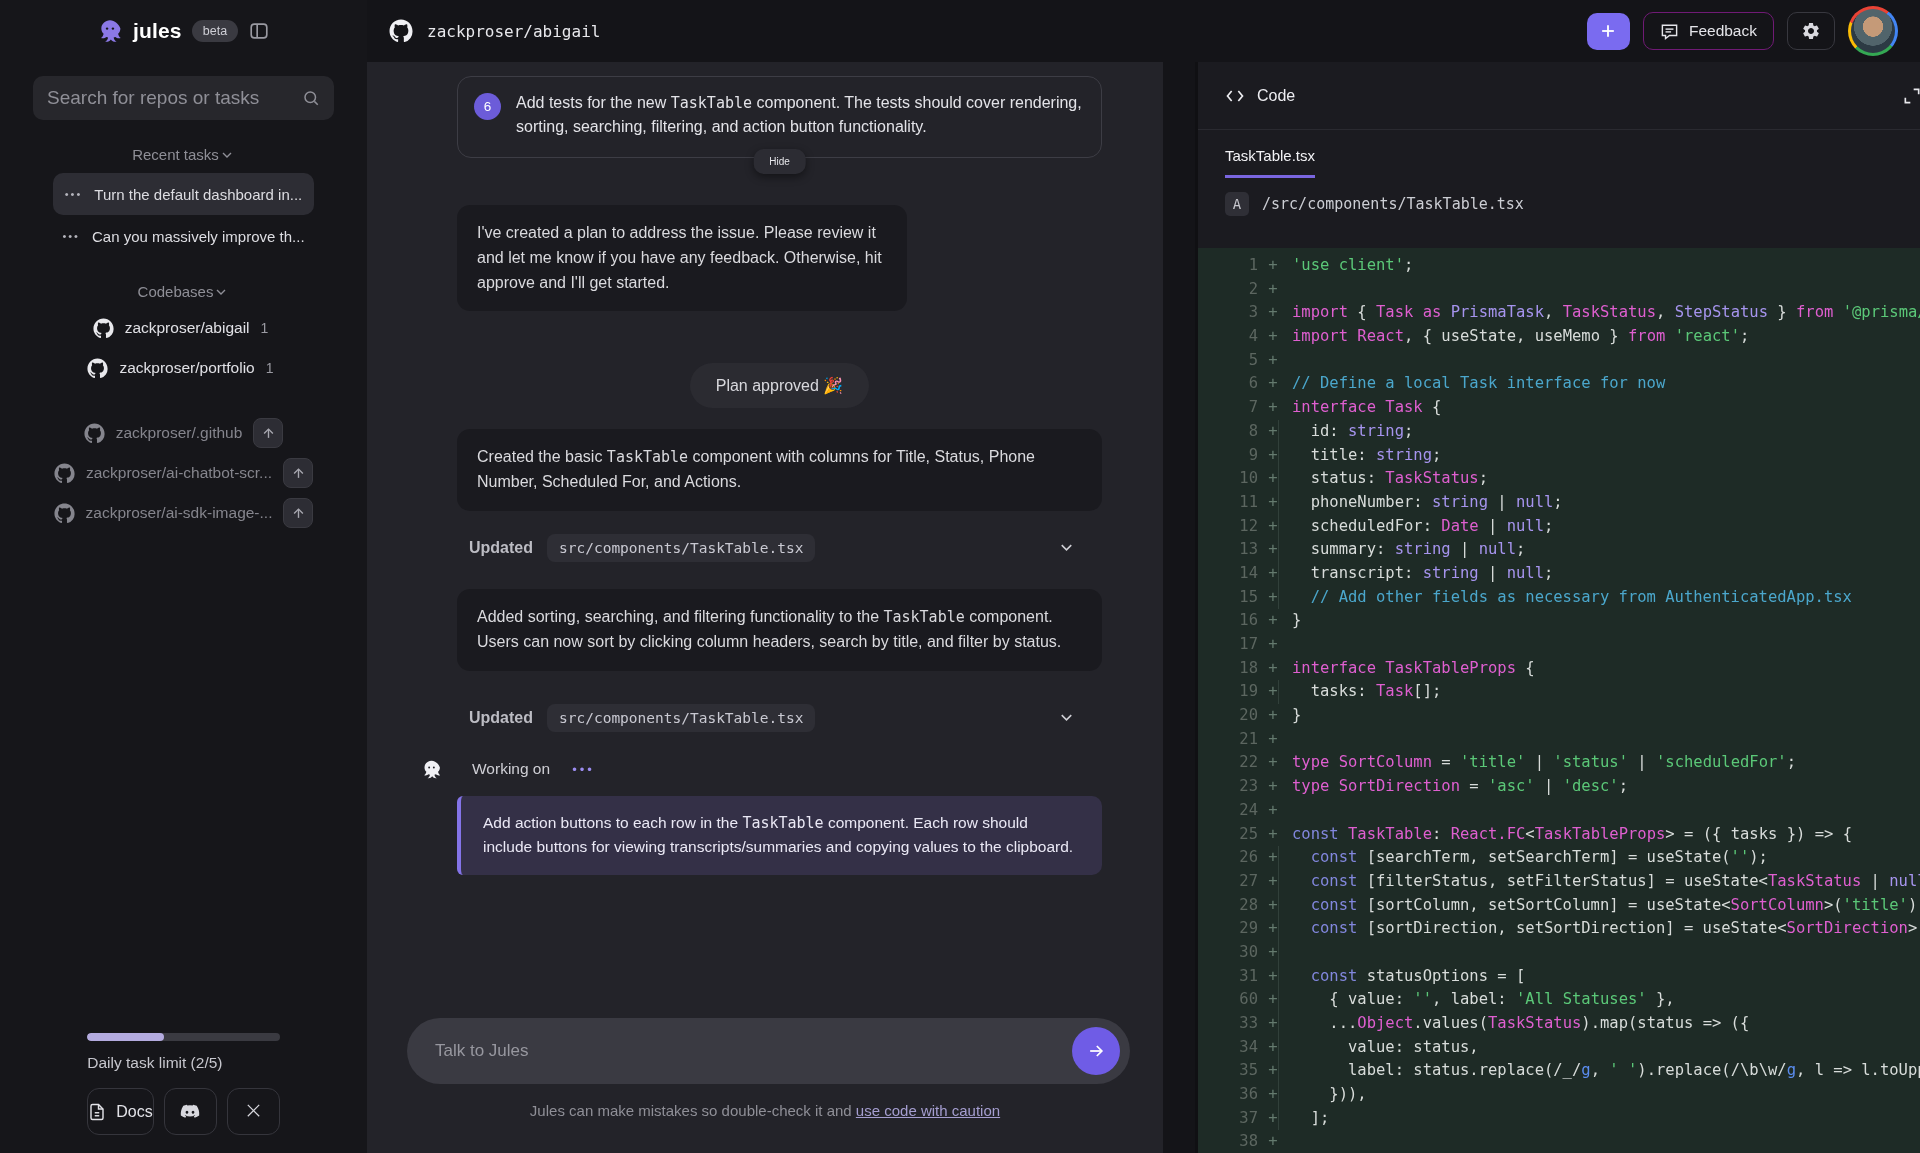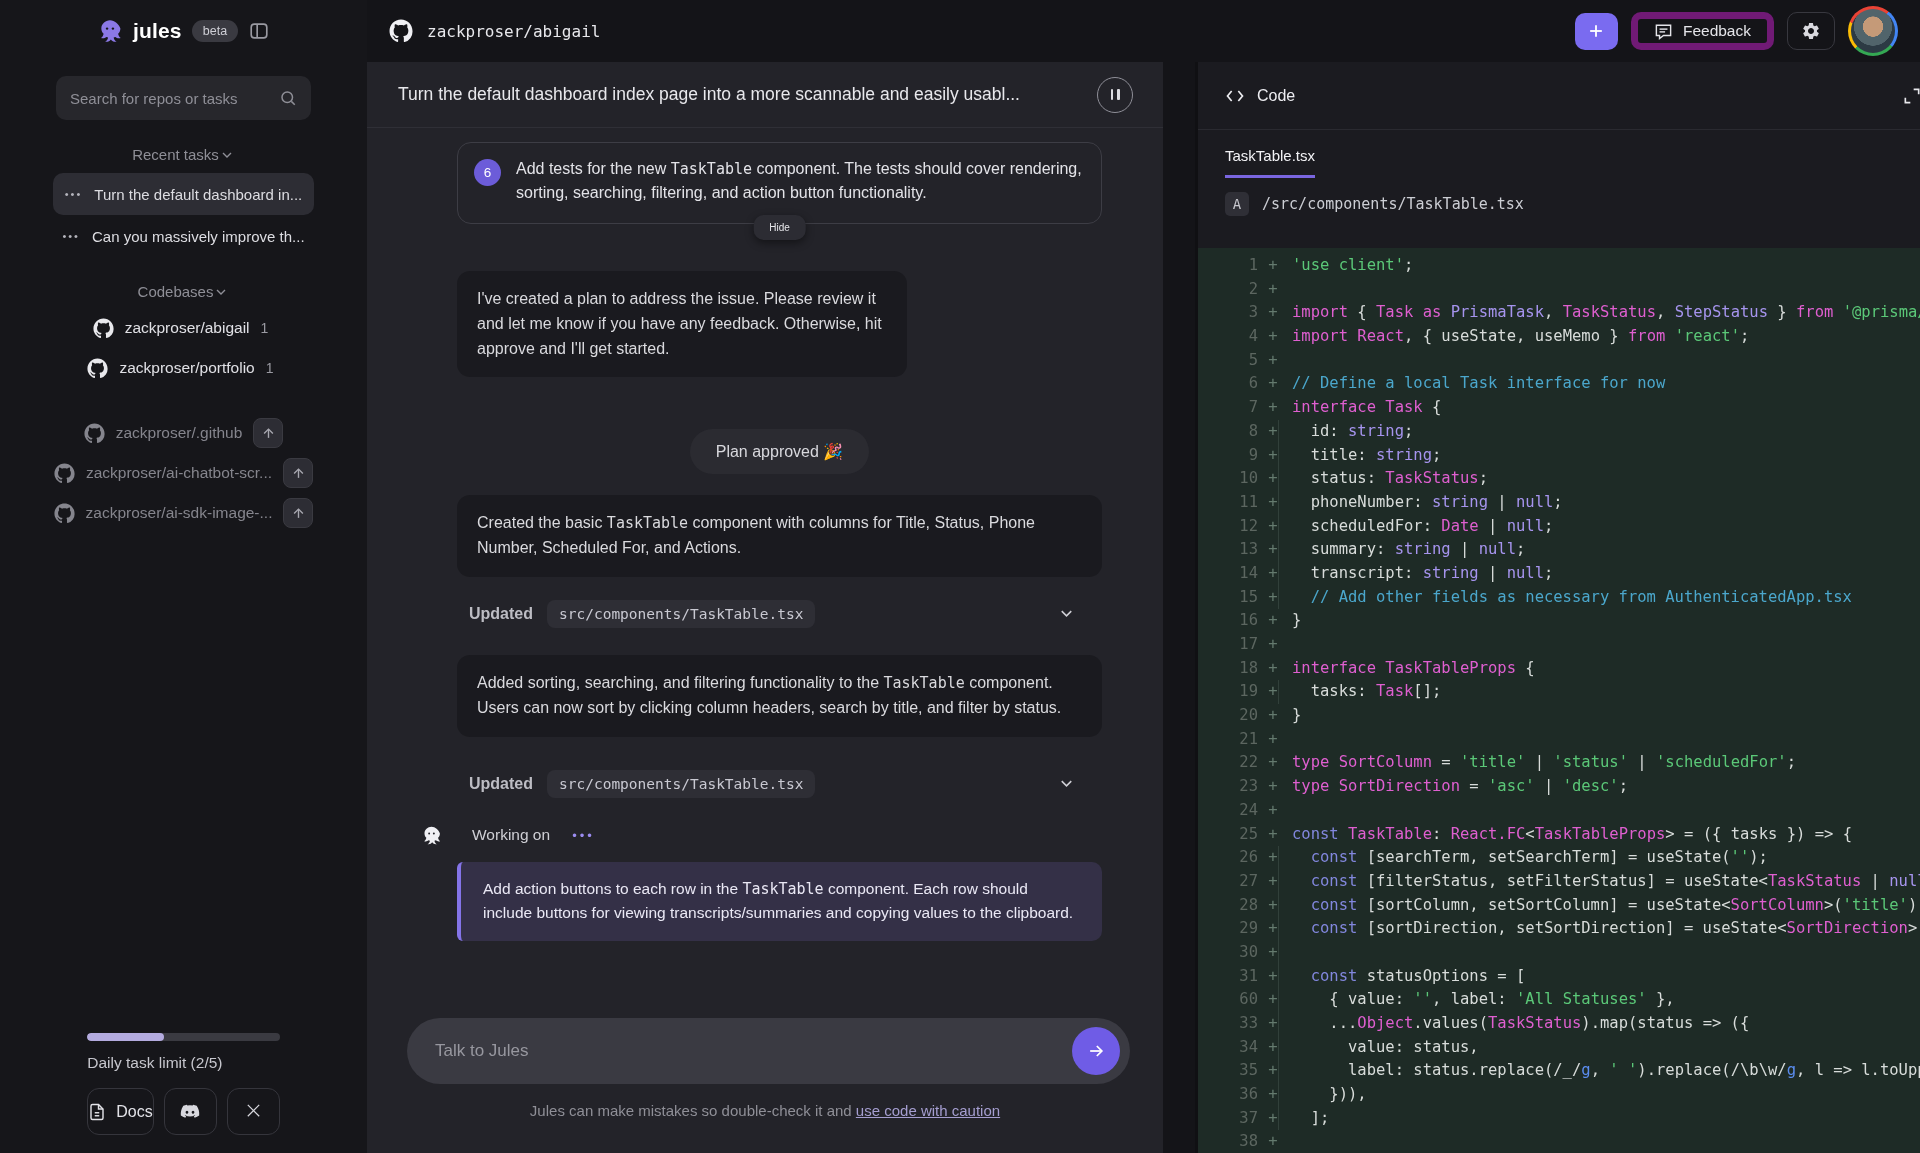--- a/index.html
+++ b/index.html
@@ -13,21 +13,21 @@
   
   #sidebar { position:absolute; left:0; top:0; width:367px; height:1153px;
     background:#16161a; display:flex; flex-direction:column; padding:0 16px;align-items:center; }
   .logo-row { height:62px; display:flex; align-items:center; gap:10px; padding:0 8px; }
   .logo-name { font-size:21px; font-weight:700; color:#fff; letter-spacing:.2px; }
   .beta-pill { background:#3a3a41; color:#cfcfd6; font-size:12.5px; padding:4px 11px; border-radius:999px; }
   .panel-toggle { margin-left:auto; color:#9a9aa2; cursor:pointer; }
   .search-box { margin-top:14px; height:44px; background:#27272c; border-radius:10px;
     display:flex; align-items:center; padding:0 14px; gap:10px; }
   .search-box input { flex:1; background:transparent; border:none; outline:none;
-    color:#d6d6db; font-size:15px; font-family:"Liberation Sans",sans-serif; }
+    color:#d6d6db; font-size:19px; font-family:"Liberation Sans",sans-serif; }
   .search-box input::placeholder { color:#8f8f97; }
   .section-row { margin-top:26px; display:flex; align-items:center; padding:0 8px; color:#8f8f97; font-size:15px; }
   .section-row .chev { margin-left:auto; color:#8f8f97; }
   .side-item { height:42px; display:flex; align-items:center; gap:12px; padding:0 12px;
     border-radius:10px; color:#dddde2; font-size:15px; white-space:nowrap; overflow:hidden; cursor:pointer; }
   .side-item.sel { background:#2d2d34; margin-top:10px; }
   .more-dots { color:#b4b4bc; font-size:11px; letter-spacing:2px; flex:0 0 auto; }
   .repo-row { height:40px; display:flex; align-items:center; gap:11px; padding:0 8px;
     font-size:15.5px; color:#e0e0e5; white-space:nowrap; cursor:pointer; }
   .repo-row .gh { color:#e8e8ec; flex:0 0 auto; }
@@ -47,21 +47,21 @@
   .sq-btn { width:53px; height:47px; border:1px solid #35353c; border-radius:12px;
     display:flex; align-items:center; justify-content:center; color:#d8d8de; cursor:pointer; }
 
   
   #topbar { position:absolute; left:367px; top:0; width:1553px; height:62px;
     display:flex; align-items:center; padding:0 22px; background:#141418; }
   .repo-name { font-family:"DejaVu Sans Mono",monospace; font-size:16px; color:#e8e8ec; margin-left:14px; }
   .tb-right { margin-left:auto; display:flex; align-items:center; gap:13px; }
   .plus-btn { width:43px; height:37px; background:#7a6bf0; border-radius:10px; color:#fff;
     display:flex; align-items:center; justify-content:center; cursor:pointer; }
-  .feedback-btn { height:38px; border:7px solid #701a75; border-radius:10px; padding:0 16px;
+  .feedback-btn { height:38px; border:1px solid #701a75; border-radius:10px; padding:0 16px;
     display:flex; align-items:center; gap:10px; font-size:15.5px; color:#e4e4e9; cursor:pointer; }
   .gear-btn { width:48px; height:38px; border:1px solid #38383f; border-radius:10px;
     display:flex; align-items:center; justify-content:center; color:#d9d9df; cursor:pointer; }
   .avatar-ring { width:50px; height:50px; border-radius:50%; padding:3px; cursor:pointer;
     background:conic-gradient(from -40deg,#ea4335 0 22%,#4285f4 22% 47%,#34a853 47% 74%,#fbbc05 74% 92%,#ea4335 92% 100%); }
   .avatar-img { width:100%; height:100%; border-radius:50%;
     background:radial-gradient(circle at 50% 40%, #c59a78 0 29%, #51646b 30% 55%, #2c3a44 56% 100%); }
 
   
   #chat { position:absolute; left:367px; top:62px; width:796px; height:1091px;
@@ -327,27 +327,20 @@
             </svg>
         </span>
       </div>
       <div class="avatar-ring">
         <div class="avatar-img"></div>
       </div>
     </div>
   </div>
 
   <div id="chat">
-    <div class="title-bar">
-      <span class="task-title">Turn the default dashboard index page into a more scannable and easily usabl...</span>
-      <span class="pause-btn">
-          <i></i>
-          <i></i>
-        </span>
-    </div>
 
     <div class="feed">
       <div class="step-card">
         <span class="step-num">6</span>
         <span class="step-text"><span>Add tests for the new </span><span class="mono">TaskTable</span><span> component. The tests should cover rendering, sorting, searching, filtering, and action button functionality.</span></span>
         <span class="hide-pill">Hide</span>
       </div>
 
       <div class="bubble b1">I've created a plan to address the issue. Please review it and let me know if you have any feedback. Otherwise, hit approve and I'll get started.</div>
 

